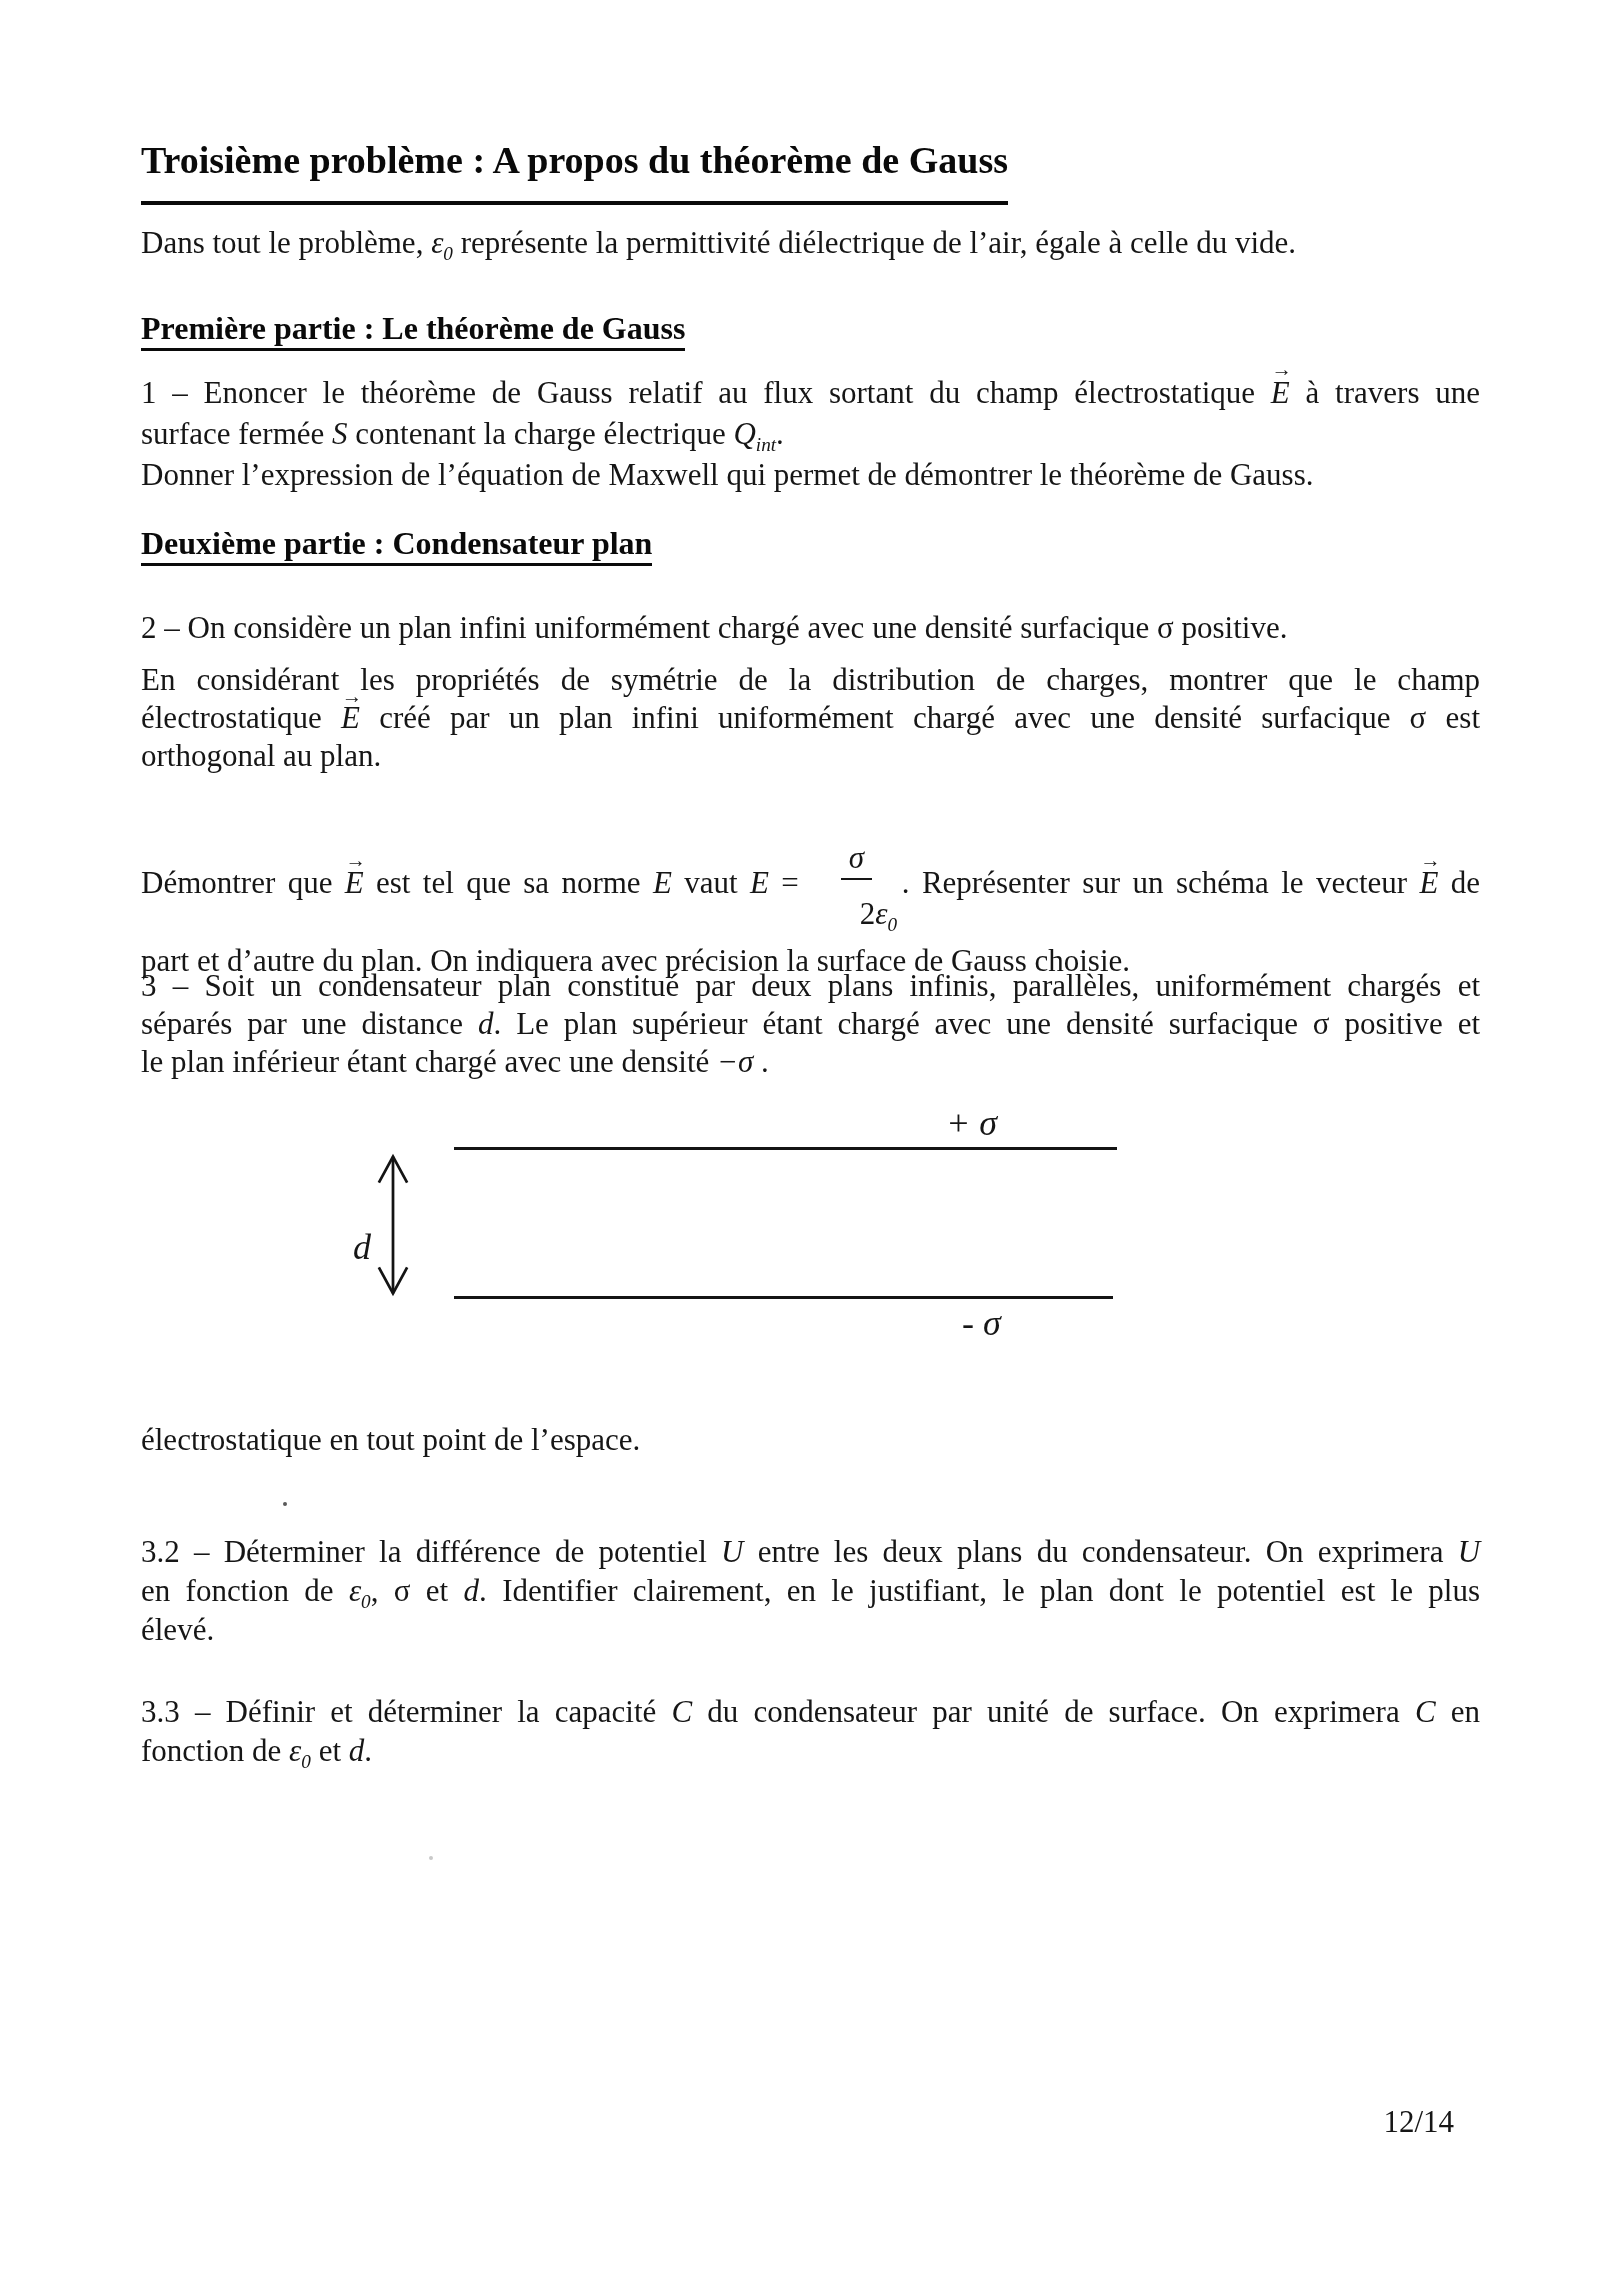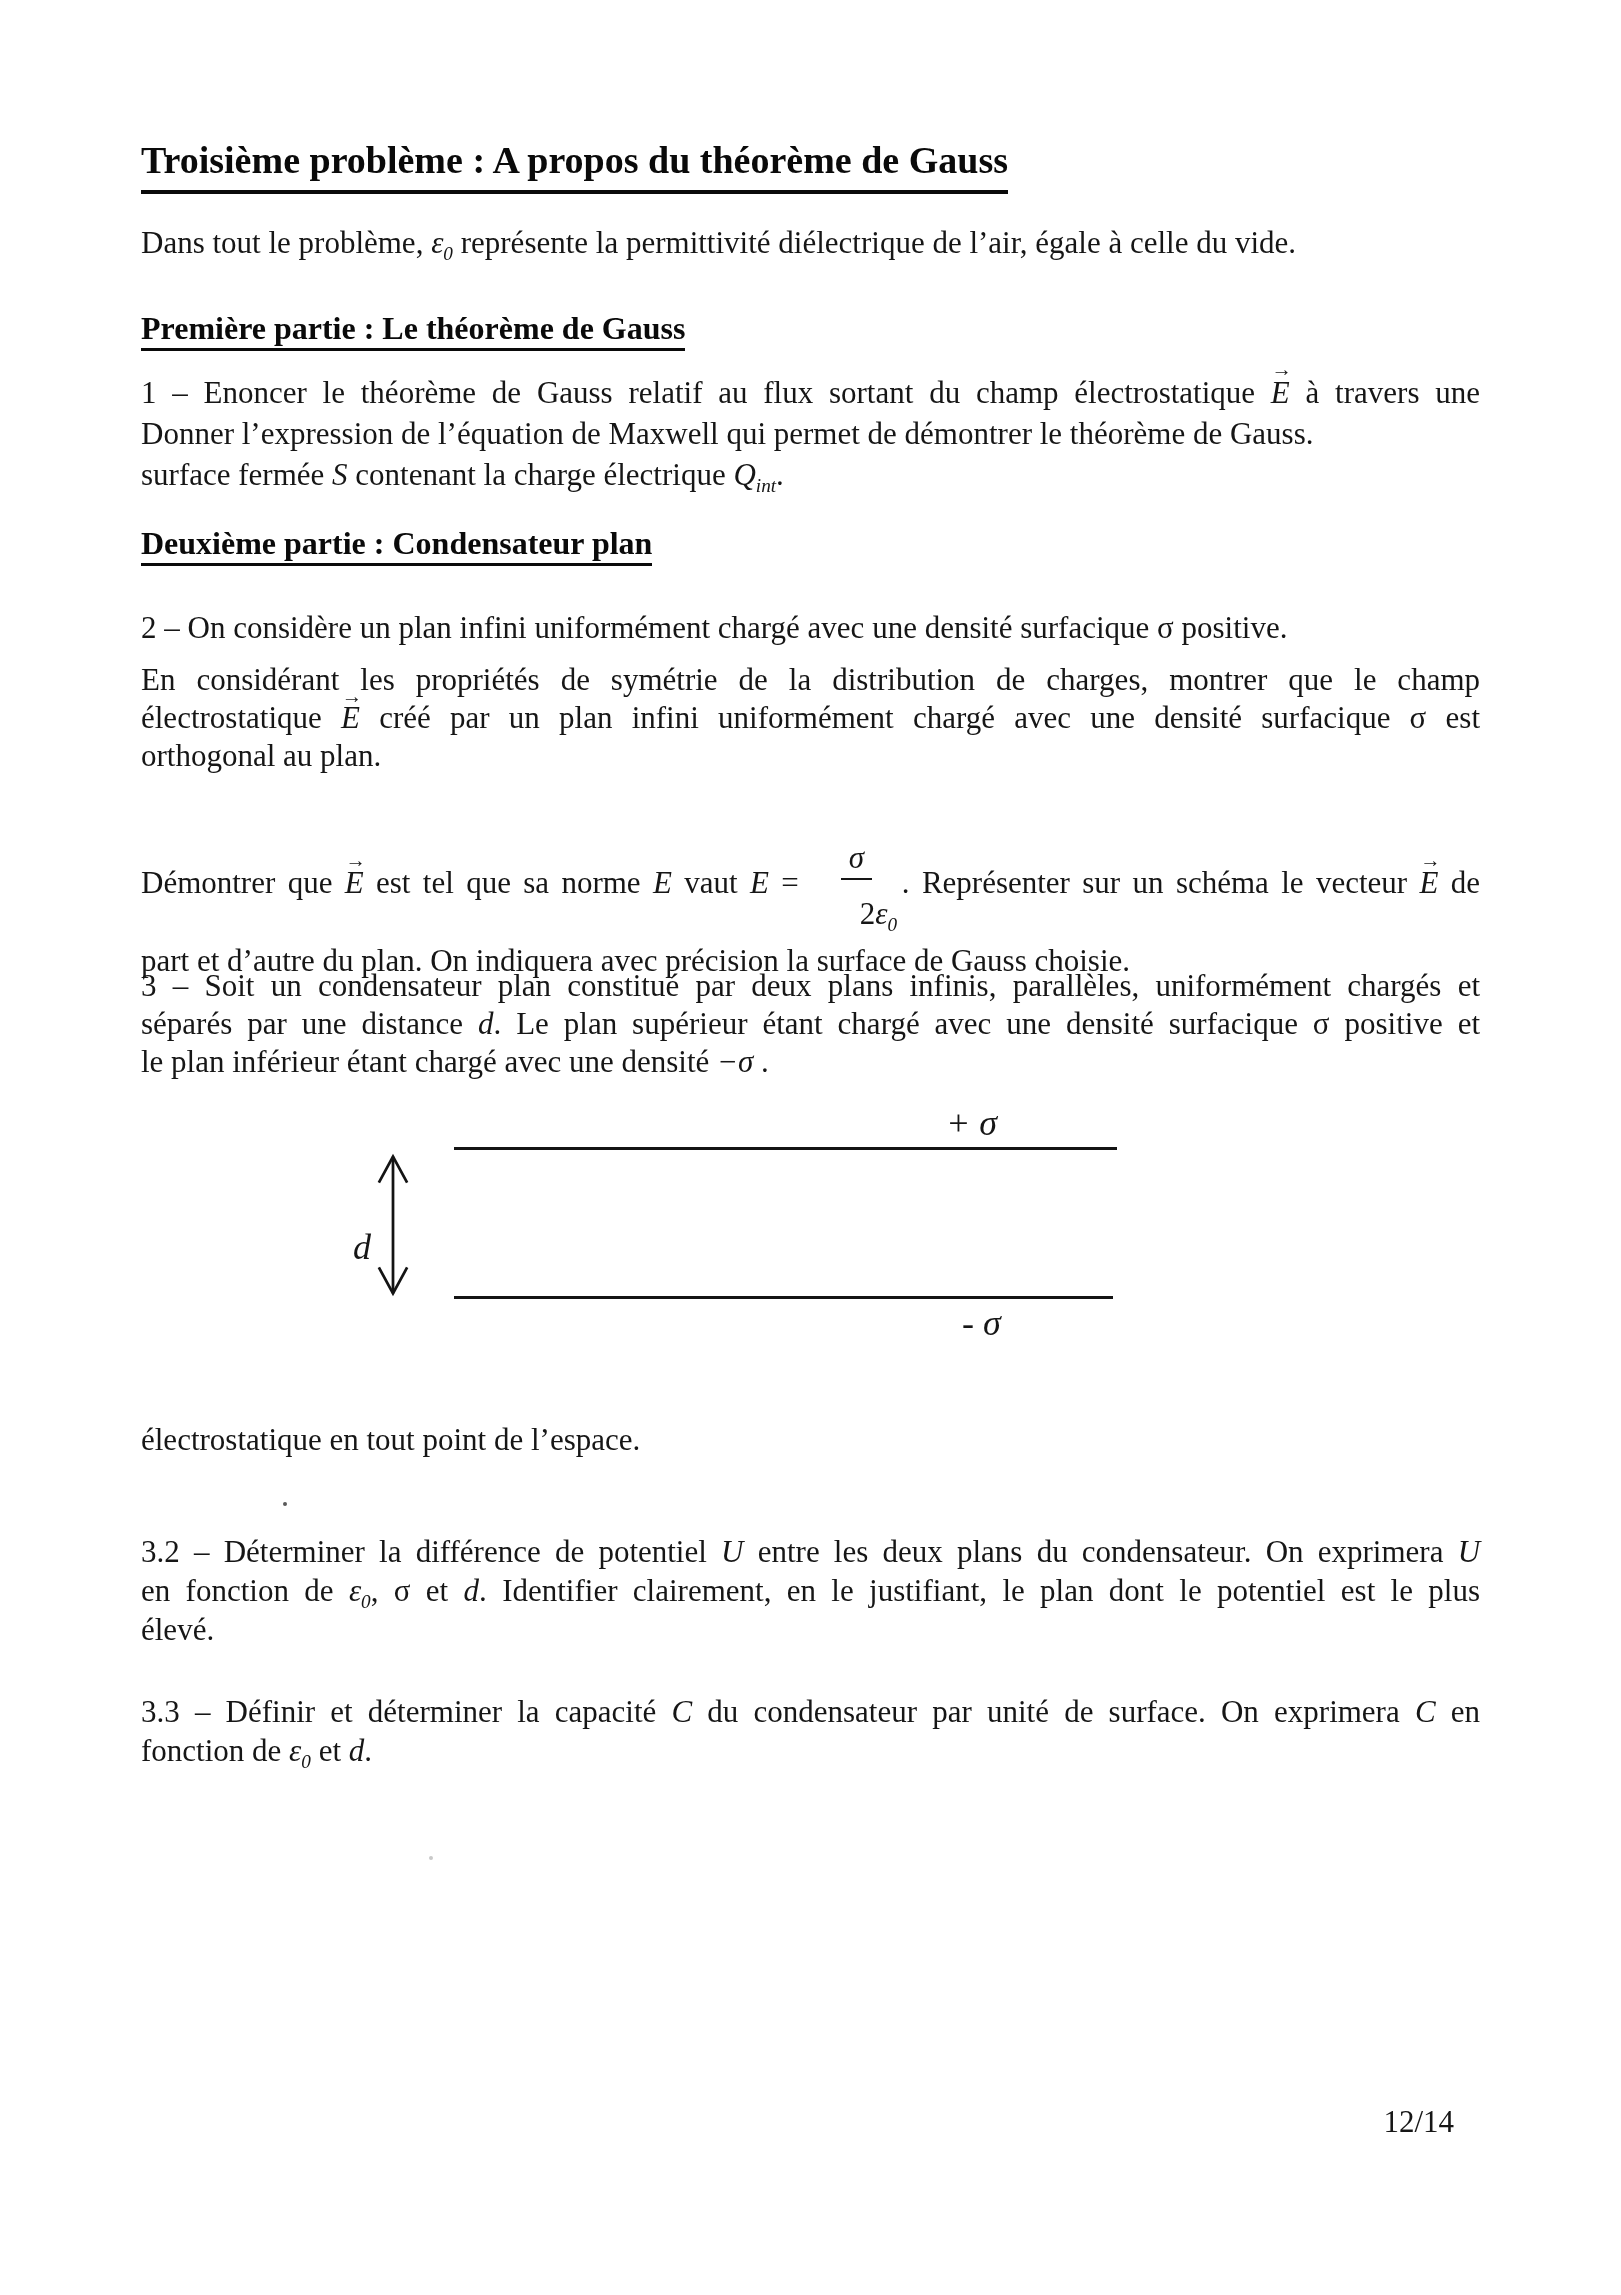--- a/index.html
+++ b/index.html
@@ -8,21 +8,21 @@
     width:1622px;height:2295px;
     background:#ffffff;
     font-family:"Liberation Serif","DejaVu Serif",serif;
     color:#161616;
     overflow:hidden;
   }
   .blk{position:absolute;left:141px;width:1339px;font-size:31px;line-height:39px;}
   .ln{min-height:39px;}
   .jf{text-align:justify;text-align-last:justify;}
   .ttl{font-size:38px;line-height:46px;font-weight:bold;color:#0a0a0a;}
-  .ttl .ul{border-bottom:4.7px solid #0a0a0a;padding-bottom:9px;}
+  .ttl .ul{border-bottom:4.7px solid #0a0a0a;padding-bottom:20px;}
   .hd{font-size:32px;line-height:39px;font-weight:bold;color:#0a0a0a;}
   .hd .ul{border-bottom:3.9px solid #0a0a0a;padding-bottom:2px;}
   .i{font-style:italic;}
   sub{font-size:0.62em;line-height:0;font-style:italic;}
   .vec{position:relative;display:inline-block;font-style:italic;}
   .vec .arr{
     position:absolute;left:58%;top:-0.62em;transform:translateX(-50%);
     font-size:0.66em;font-style:normal;line-height:1;
   }
   .frac{
@@ -44,22 +44,22 @@
 <div class="page">
 
   <div class="blk ttl" style="top:137px;"><span class="ul">Troisième problème : A propos du théorème de Gauss</span></div>
 
   <div class="blk" style="top:223px;"><span>Dans tout le problème, </span><span class="i">ε</span><sub>0</sub><span> représente la permittivité diélectrique de l’air, égale à celle du vide.</span></div>
 
   <div class="blk hd" style="top:309px;"><span class="ul">Première partie : Le théorème de Gauss</span></div>
 
   <div class="blk" style="top:372px;line-height:41px;">
     <div class="ln jf"><span>1 – Enoncer le théorème de Gauss relatif au flux sortant du champ électrostatique </span><span class="vec"><span class="arr">→</span><span class="i">E</span></span><span> à travers une</span></div>
+    <div class="ln"><span>surface fermée </span><span class="i">S</span><span> contenant la charge électrique </span><span class="i">Q</span><sub>int</sub><span>.</span></div>
     <div class="ln">Donner l’expression de l’équation de Maxwell qui permet de démontrer le théorème de Gauss.</div>
-    <div class="ln"><span>surface fermée </span><span class="i">S</span><span> contenant la charge électrique </span><span class="i">Q</span><sub>int</sub><span>.</span></div>
   </div>
 
   <div class="blk hd" style="top:524px;"><span class="ul">Deuxième partie : Condensateur plan</span></div>
 
   <div class="blk" style="top:608px;">2 – On considère un plan infini uniformément chargé avec une densité surfacique σ positive.</div>
 
   <div class="blk" style="top:661px;line-height:38px;">
     <div class="ln jf" style="min-height:38px;">En considérant les propriétés de symétrie de la distribution de charges, montrer que le champ</div>
     <div class="ln jf" style="min-height:38px;"><span>électrostatique </span><span class="vec"><span class="arr">→</span><span class="i">E</span></span><span> créé par un plan infini uniformément chargé avec une densité surfacique σ est</span></div>
     <div class="ln" style="min-height:38px;">orthogonal au plan.</div>

